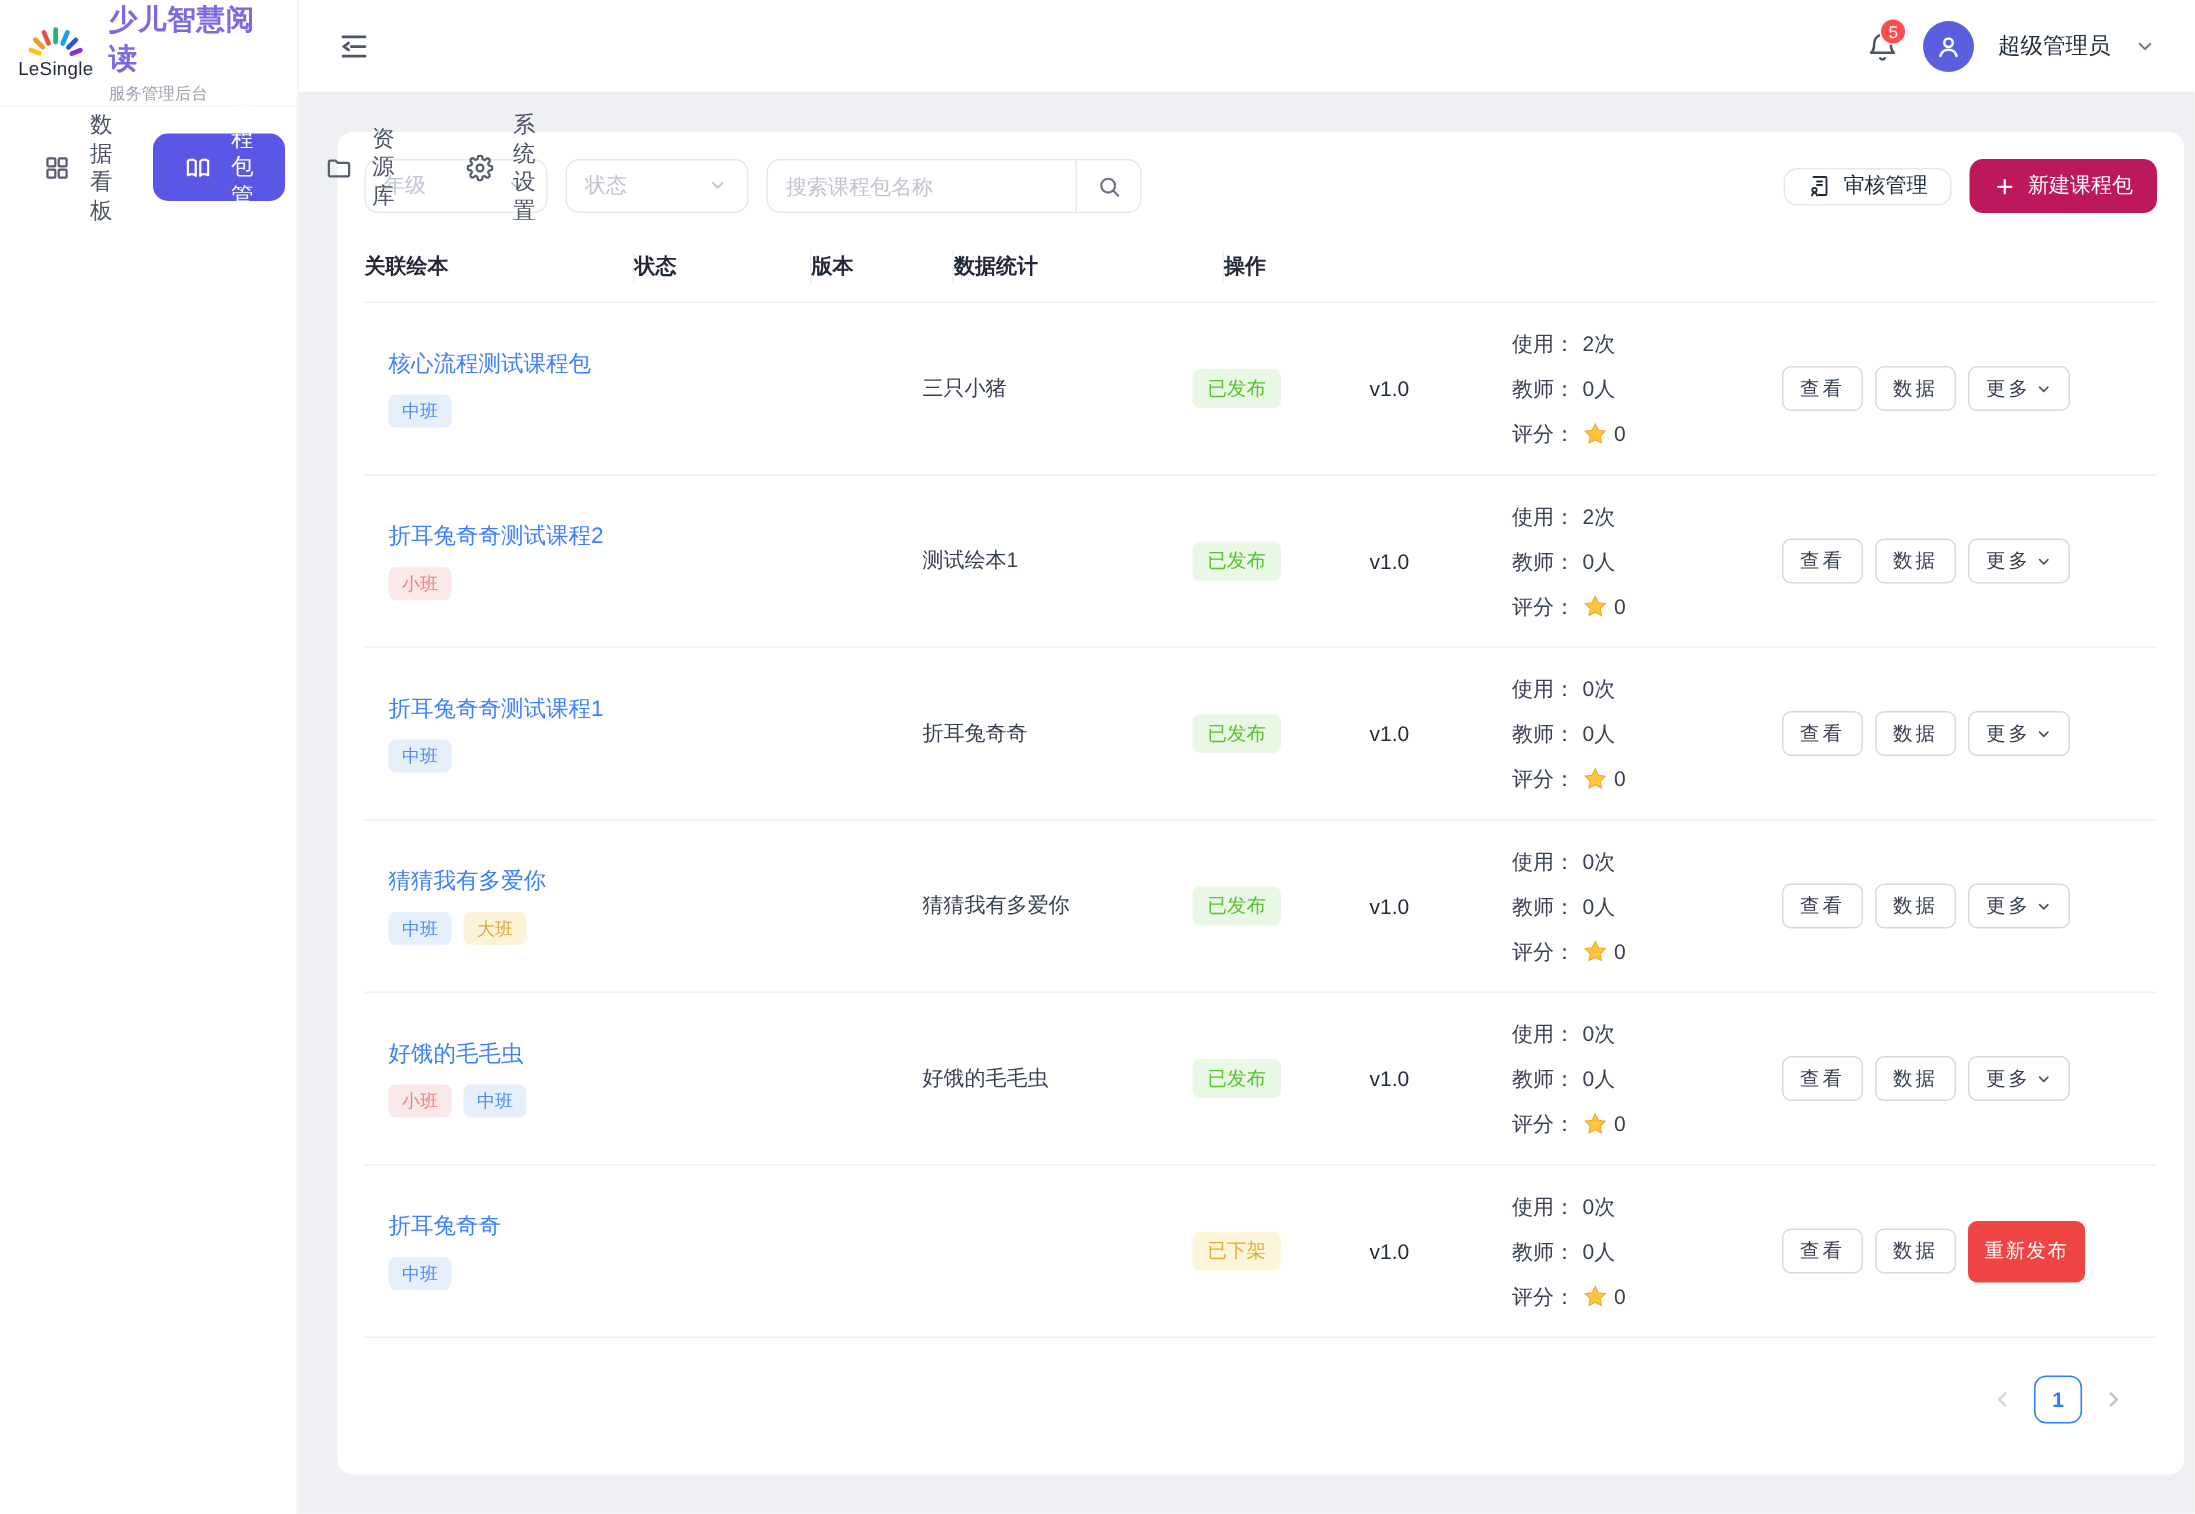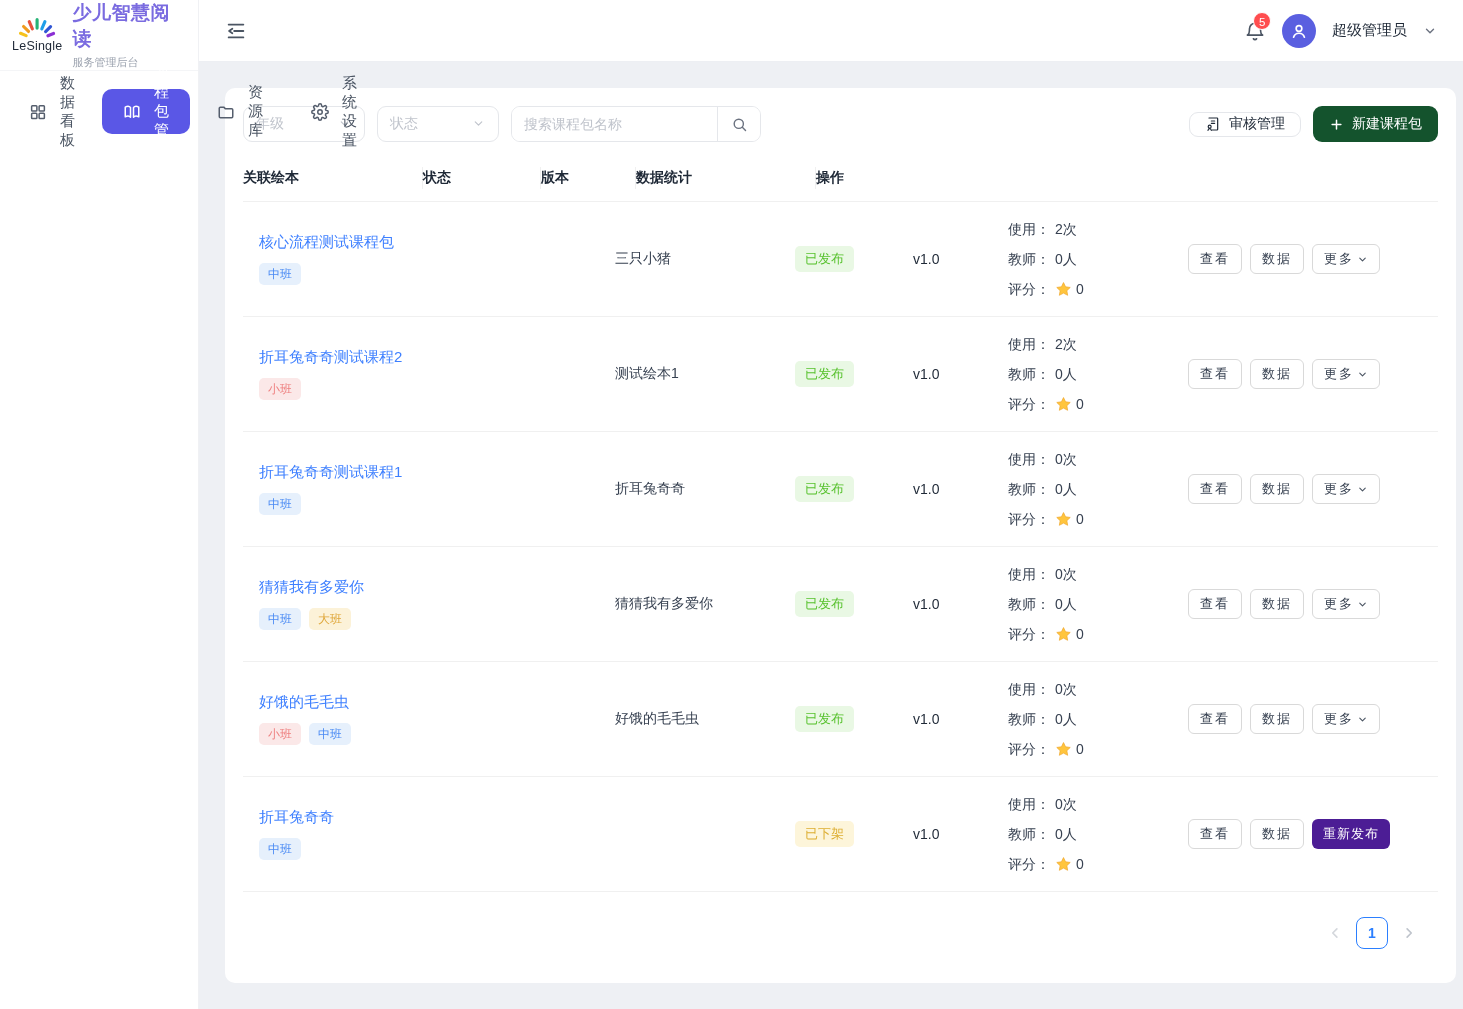--- a/index.html
+++ b/index.html
@@ -42,21 +42,21 @@
   
   .filter-row { display:flex; align-items:center; gap:12px; height:36px; margin-bottom:12px; }
   .select { width:122px; height:36px; border:1px solid #e5e7eb; border-radius:9px; display:flex; align-items:center; justify-content:space-between; padding:0 12px; color:#c0c4cc; font-size:14px; cursor:pointer; background:#fff; }
   .select .chev { color:#c0c4cc; }
   .search-group { width:250px; height:36px; border:1px solid #e5e7eb; border-radius:9px; display:flex; overflow:hidden; background:#fff; }
   .search-group input { flex:1; border:none; outline:none; padding:0 12px; font-size:14px; color:#374151; font-family:inherit; }
   .search-group input::placeholder { color:#c0c4cc; }
   .search-btn { width:44px; border:none; border-left:1px solid #e5e7eb; background:#fff; display:flex; align-items:center; justify-content:center; color:#6b7280; cursor:pointer; }
   .filter-right { margin-left:auto; display:flex; align-items:center; gap:12px; }
   .btn-audit { height:25px; padding:0 15px; border:1px solid #e5e7eb; border-radius:9px; background:#fff; display:flex; align-items:center; gap:8px; font-size:14px; color:#1f2937; cursor:pointer; font-family:inherit; }
-  .btn-primary { height:36px; padding:0 16px; border:none; border-radius:9px; background:#14532d; color:#fff; display:flex; align-items:center; gap:8px; font-size:14px; cursor:pointer; font-family:inherit; }
+  .btn-primary { height:36px; padding:0 16px; border:none; border-radius:9px; background:#be185d; color:#fff; display:flex; align-items:center; gap:8px; font-size:14px; cursor:pointer; font-family:inherit; }
 
   
   .thead { display:flex; align-items:center; height:48px; border-bottom:1px solid #f0f0f0; font-weight:700; color:#1f2937; font-size:14px; }
   .th { position:relative; }
   .th:not(:last-child)::after { content:""; position:absolute; right:0; top:50%; transform:translateY(-50%); width:1px; height:22px; background:#f0f0f0; }
   .col-name { flex:1; padding-left:16px; min-width:0; }
   .col-book { width:180px; }
   .col-status { width:118px; }
   .col-version { width:95px; }
   .col-stats { width:180px; }
@@ -73,21 +73,21 @@
   .status-tag { display:inline-block; font-size:13px; padding:4px 10px; border-radius:5px; }
   .status-published { background:#e9f8e4; color:#58c22f; }
   .status-offline { background:#fdf5da; color:#ddae32; }
   .version { color:#1f2937; font-size:14px; }
   .stat-line { display:flex; align-items:center; line-height:30px; font-size:14px; color:#374151; }
   .stat-line .lbl { margin-right:5px; }
   .star { width:17px; height:17px; margin-right:4px; }
   .actions { display:flex; align-items:center; gap:8px; }
   .btn-sm { height:30px; padding:0 11px; border:1px solid #d9d9d9; border-radius:6px; background:#fff; color:#374151; font-size:13px; display:inline-flex; align-items:center; letter-spacing:2px; cursor:pointer; font-family:inherit; }
   .btn-sm .chev { width:11px; height:11px; margin-left:3px; letter-spacing:0; color:#4b5563; }
-  .btn-republish { height:30px; padding:0 11px; border:none; border-radius:6px; background:#4c1d95; color:#fff; font-size:13px; display:inline-flex; align-items:center; letter-spacing:1px; cursor:pointer; font-family:inherit; }
+  .btn-republish { height:41px; padding:0 11px; border:none; border-radius:6px; background:#ef4444; color:#fff; font-size:13px; display:inline-flex; align-items:center; letter-spacing:1px; cursor:pointer; font-family:inherit; }
 
   
   .pagination { display:flex; justify-content:flex-end; align-items:center; gap:12px; padding:25px 20px 0 0; }
   .page-arrow { width:18px; height:18px; cursor:pointer; }
   .page-arrow.prev { color:#d4d7dc; }
   .page-arrow.next { color:#bfc4cc; }
   .page-num { width:32px; height:32px; border:1px solid #2b7fff; color:#2b7fff; border-radius:8px; display:flex; align-items:center; justify-content:center; font-size:14px; font-weight:600; cursor:pointer; background:#fff; }
 </style>
 </head>
 <body>

